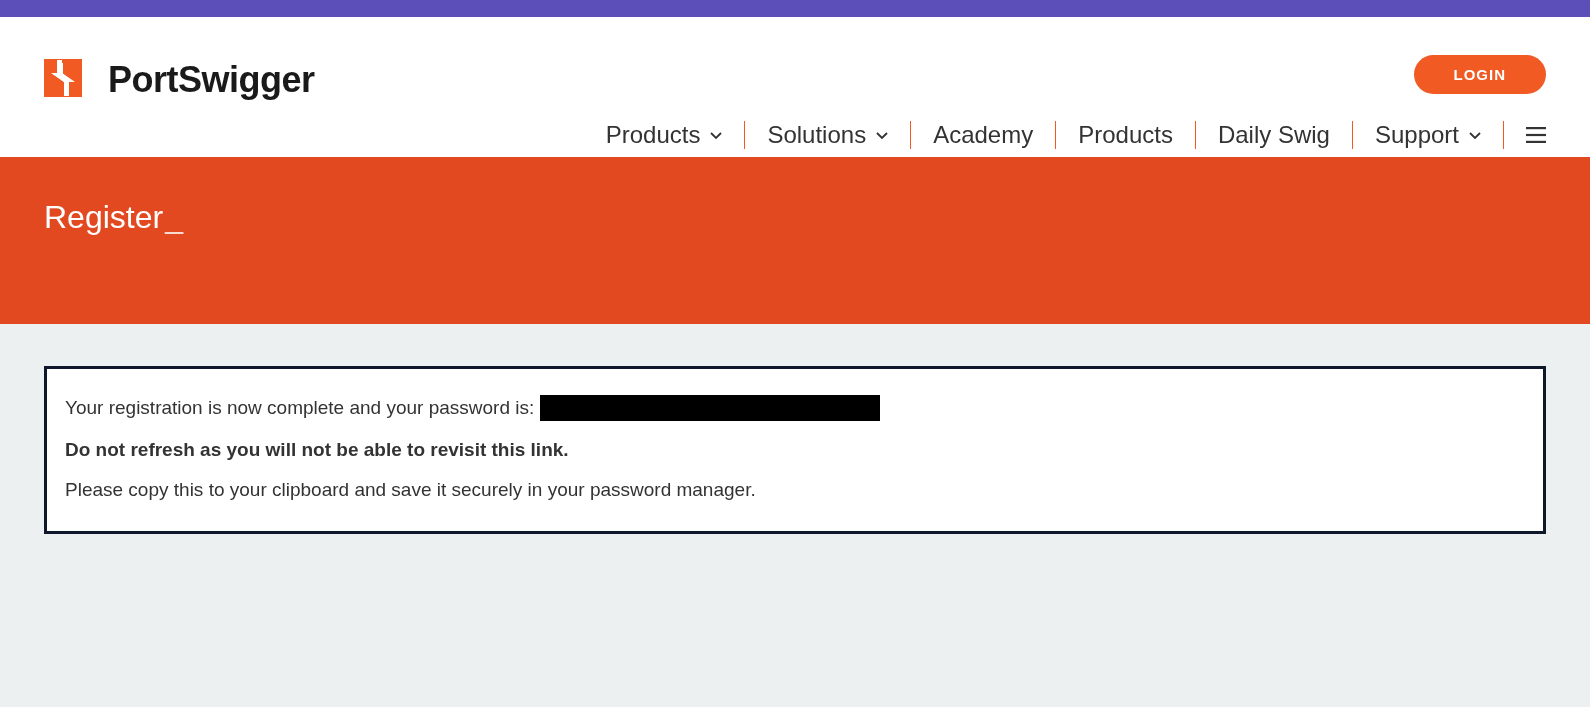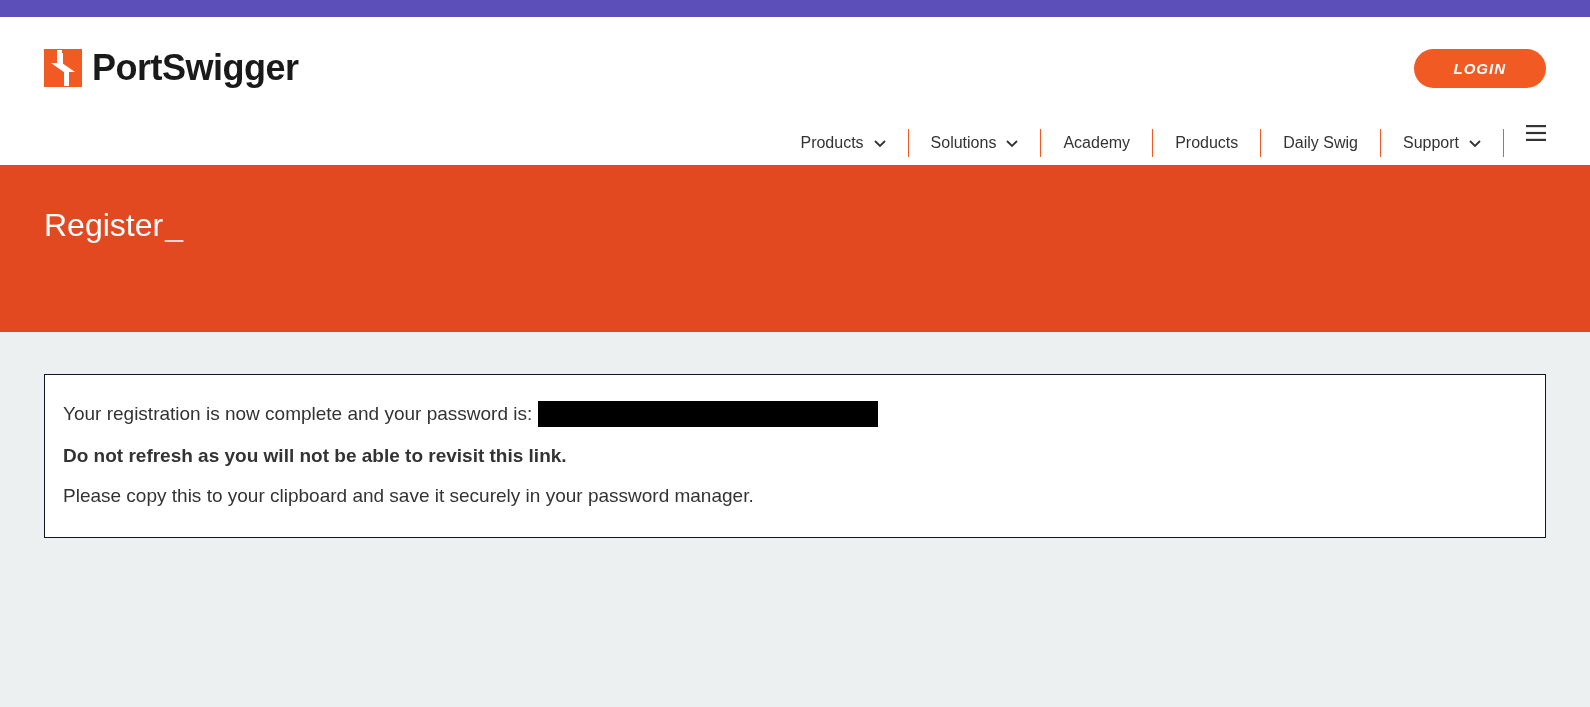--- a/index.html
+++ b/index.html
@@ -21,22 +21,23 @@
       padding: 0 44px;
     }
     .header-top {
       display: flex;
       justify-content: space-between;
       align-items: center;
       padding: 30px 0 20px 0;
     }
     .logo {
       display: flex;
-      align-items: center;
-      gap: 10px;
+      align-items: flex-start;
+      gap: 26px;
+      margin-top: 12px;
     }
     .logo-icon {
       width: 38px;
       height: 38px;
       background: #f15a22;
       position: relative;
       display: flex;
       align-items: center;
       justify-content: center;
     }
@@ -53,43 +54,41 @@
     .login-btn {
       background: #f15a22;
       color: #fff;
       border: none;
       padding: 11px 40px;
       border-radius: 22px;
       font-size: 15px;
       font-weight: bold;
       letter-spacing: 1px;
       cursor: pointer;
-      font-style: italic;
     }
     .nav-bar {
       display: flex;
       justify-content: flex-end;
       align-items: center;
       padding-bottom: 8px;
     }
     .nav-items {
       display: flex;
       align-items: center;
     }
     .nav-item {
       display: flex;
       align-items: center;
       gap: 10px;
       padding: 0 22px;
-      font-size: 16px;
+      font-size: 24px;
       color: #333;
       cursor: pointer;
       border-right: 1px solid #f15a22;
       height: 28px;
-      margin-top: 20px;
     }
     .nav-item:last-of-type {
       border-right: 1px solid #f15a22;
     }
     .chevron-down {
       width: 12px;
       height: 12px;
     }
     .hamburger {
       padding: 0 0 0 22px;
@@ -117,21 +116,21 @@
     .cursor-underscore {
       color: #fff;
       opacity: 0.8;
       margin-left: 2px;
     }
     .content-area {
       padding: 42px 44px;
     }
     .message-box {
       background: #fff;
-      border: 1px solid #0f172a;
+      border: 3px solid #0f172a;
       padding: 26px 18px 30px 18px;
     }
     .message-line {
       color: #333;
       font-size: 19px;
       margin-bottom: 18px;
       display: flex;
       align-items: center;
       flex-wrap: wrap;
     }

